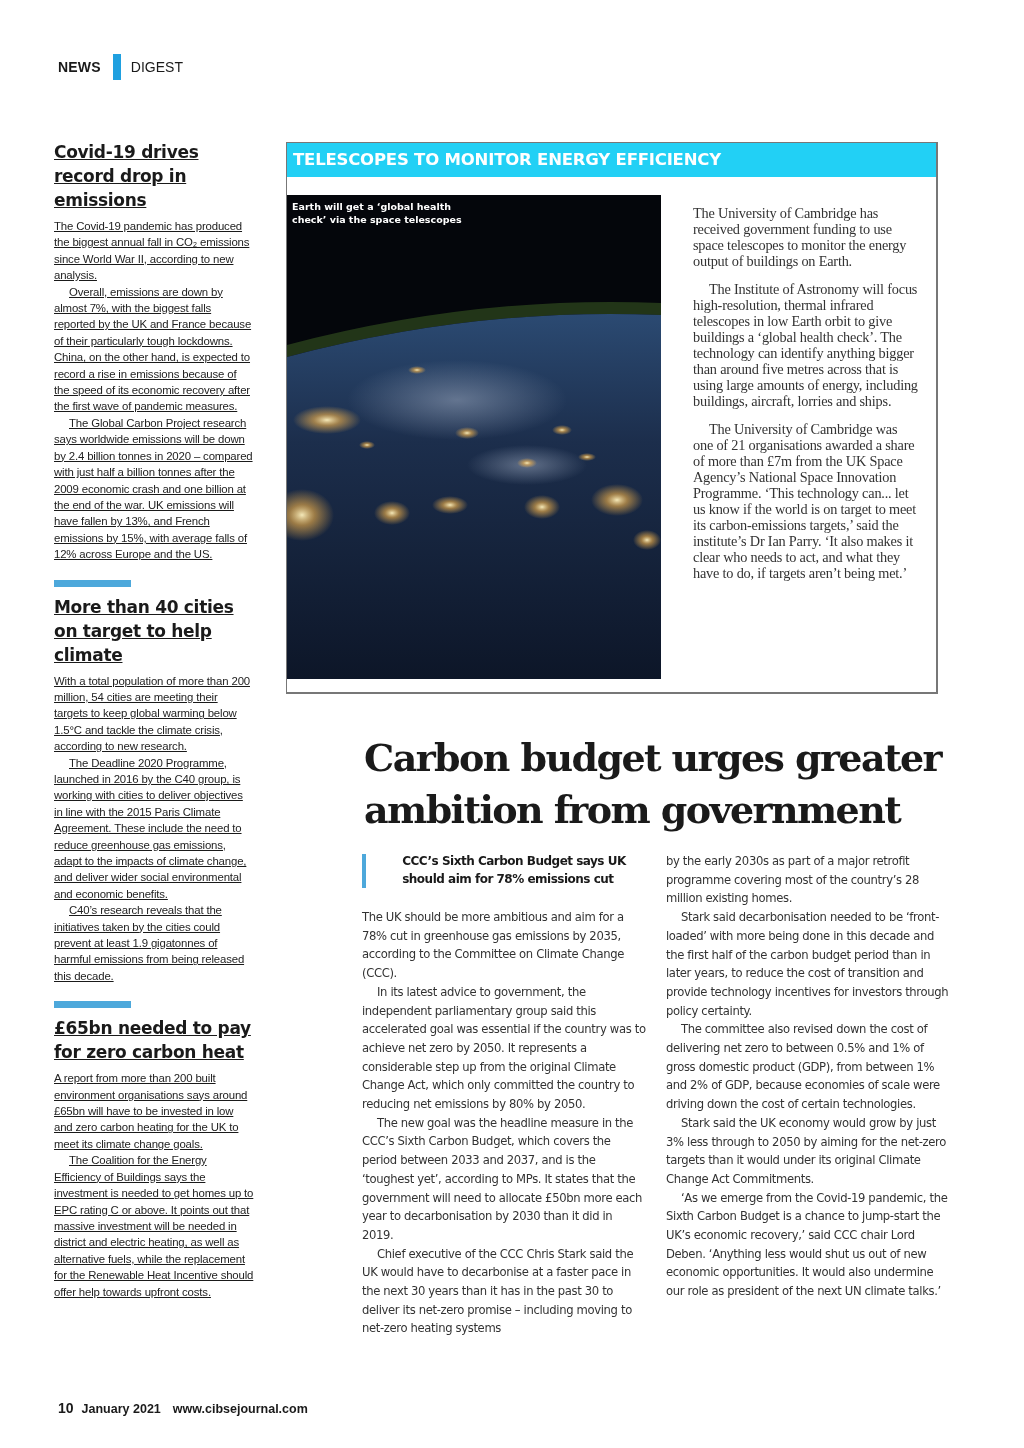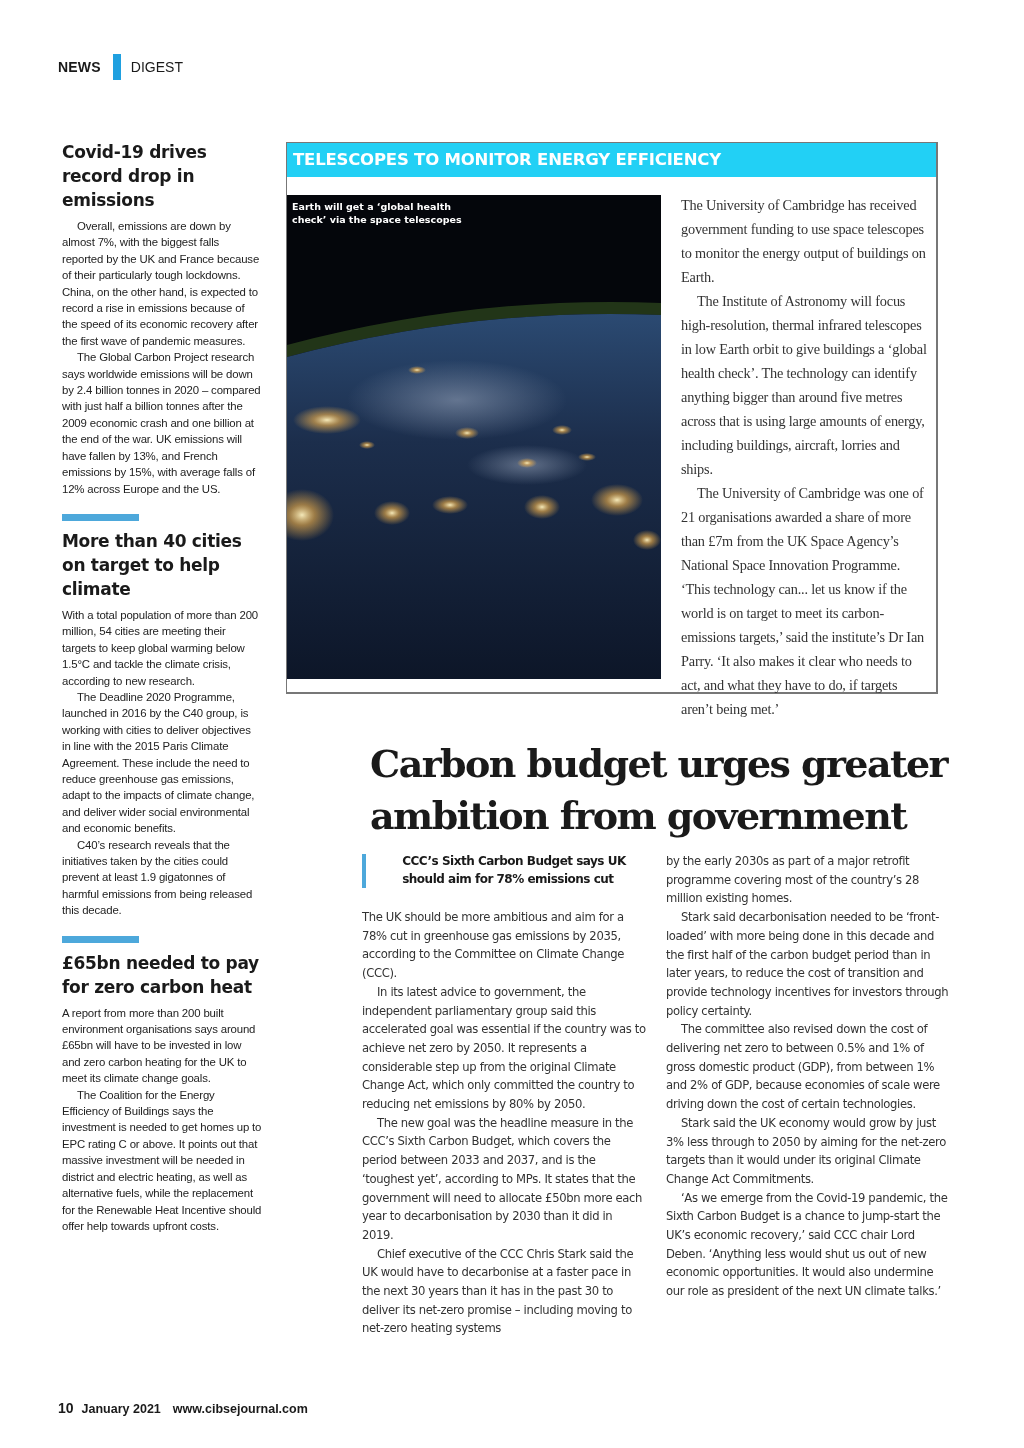--- a/index.html
+++ b/index.html
@@ -6,35 +6,35 @@
   body { width: 1024px; height: 1448px; position: relative; overflow: hidden; color: #1a1a1a; font-family: "Liberation Sans", sans-serif; }
   .abs { position: absolute; }
 
   
   #hdr { left: 58px; top: 55px; height: 24px; display: flex; align-items: center; }
   #hdr .news { font-weight: bold; font-size: 14px; letter-spacing: 0.2px; color: #1a1a1a; }
   #hdr .bar { width: 8px; height: 26px; background: #1fa0e0; margin: 0 10px 0 12px; }
   #hdr .digest { font-size: 14px; color: #1a1a1a; }
 
   
-  #leftcol { left: 62px; top: 140px; width: 200px; }
+  #leftcol { left: 54px; top: 140px; width: 200px; text-decoration: underline; }
   .side-title { font-family: "DejaVu Sans", sans-serif; font-size: 17px; line-height: 24px; color: #1a1a1a; margin: 0 0 6px 0; letter-spacing: -0.3px; }
   .side-body p { margin: 0; font-family: "Liberation Sans", sans-serif; font-size: 11.4px; line-height: 16.4px; color: #222; letter-spacing: -0.15px; }
   .side-body p.indent { text-indent: 15px; }
   .side-rule { width: 77px; height: 7px; background: #4da8db; margin: 17px 0 8px 0; }
 
   
   #tbox { left: 286px; top: 142px; width: 652px; height: 552px; border: 1.5px solid #777; border-right-width: 2px; border-bottom-width: 2px; box-sizing: border-box; }
   #tbox .band { position: absolute; left: 0; top: 0; right: 0; height: 34px; background: #22d0f5; }
   #tbox .band span { position: absolute; left: 6px; top: 7px; color: #fff; font-family: "DejaVu Sans", sans-serif; font-weight: bold; font-size: 16.5px; letter-spacing: -0.2px; }
   #photo { position: absolute; left: 0; top: 52px; width: 374px; height: 484px; overflow: hidden; background: #a21caf; }
   #photo svg { position: absolute; left: 0; top: 0; }
   #photo .cap { position: absolute; left: 5px; top: 5px; color: #fff; font-family: "DejaVu Sans", sans-serif; font-weight: bold; font-size: 9.5px; line-height: 13px; width: 180px; }
   #tbody { position: absolute; left: 394px; top: 50px; width: 250px; }
-  #tbody p { margin: 0; font-family: "Liberation Serif", serif; font-size: 14.3px; line-height: 24px; color: #333; letter-spacing: -0.2px; }
+  #tbody p { margin: 12px; font-family: "Liberation Serif", serif; font-size: 14.3px; line-height: 16px; color: #333; letter-spacing: -0.2px; }
   #tbody p.indent { text-indent: 16px; }
 
   
   #headline { left: 362px; top: 730px; width: 580px; font-family: "DejaVu Serif", serif; font-weight: bold; font-size: 38px; line-height: 52px; color: #1a1a1a; letter-spacing: -1.6px; }
   #standfirst { left: 362px; top: 852px; width: 270px; display: flex; gap: 28px; }
   #standfirst .sbar { width: 8px; height: 34px; background: #4da8db; margin-right: 8px; margin-top: 2px; }
   #standfirst .stext { font-family: "DejaVu Sans", sans-serif; font-weight: bold; font-size: 12px; line-height: 18px; color: #1a1a1a; letter-spacing: -0.5px; }
   .maincol p { margin: 0; font-family: "DejaVu Sans", sans-serif; font-size: 11.6px; line-height: 18.7px; color: #333; letter-spacing: -0.35px; }
   .maincol p.indent { text-indent: 15px; }
   #col1 { left: 362px; top: 908px; width: 285px; }
@@ -51,20 +51,21 @@
 <div id="hdr" class="abs">
   <span class="news">NEWS</span>
   <span class="bar"></span>
   <span class="digest">DIGEST</span>
 </div>
 
 <div id="leftcol" class="abs">
   <div>
     <h2 class="side-title">Covid-19 drives record drop in emissions</h2>
     <div class="side-body">
+      <p>The Covid-19 pandemic has produced the biggest annual fall in CO₂ emissions since World War II, according to new analysis.</p>
       <p class="indent">Overall, emissions are down by almost 7%, with the biggest falls reported by the UK and France because of their particularly tough lockdowns. China, on the other hand, is expected to record a rise in emissions because of the speed of its economic recovery after the first wave of pandemic measures.</p>
       <p class="indent">The Global Carbon Project research says worldwide emissions will be down by 2.4 billion tonnes in 2020 – compared with just half a billion tonnes after the 2009 economic crash and one billion at the end of the war. UK emissions will have fallen by 13%, and French emissions by 15%, with average falls of 12% across Europe and the US.</p>
     </div>
   </div>
   <div class="side-rule"></div>
   <div>
     <h2 class="side-title">More than 40 cities on target to help climate</h2>
     <div class="side-body">
       <p>With a total population of more than 200 million, 54 cities are meeting their targets to keep global warming below 1.5°C and tackle the climate crisis, according to new research.</p>
       <p class="indent">The Deadline 2020 Programme, launched in 2016 by the C40 group, is working with cities to deliver objectives in line with the 2015 Paris Climate Agreement. These include the need to reduce greenhouse gas emissions, adapt to the impacts of climate change, and deliver wider social environmental and economic benefits.</p>
@@ -124,21 +125,21 @@
     </svg>
     <div class="cap">Earth will get a ‘global health check’ via the space telescopes</div>
   </div>
   <div id="tbody">
     <p>The University of Cambridge has received government funding to use space telescopes to monitor the energy output of buildings on Earth.</p>
     <p class="indent">The Institute of Astronomy will focus high-resolution, thermal infrared telescopes in low Earth orbit to give buildings a ‘global health check’. The technology can identify anything bigger than around five metres across that is using large amounts of energy, including buildings, aircraft, lorries and ships.</p>
     <p class="indent">The University of Cambridge was one of 21 organisations awarded a share of more than £7m from the UK Space Agency’s National Space Innovation Programme. ‘This technology can... let us know if the world is on target to meet its carbon-emissions targets,’ said the institute’s Dr Ian Parry. ‘It also makes it clear who needs to act, and what they have to do, if targets aren’t being met.’</p>
   </div>
 </div>
 
-<h1 id="headline" class="abs" style="margin:8px;">Carbon budget urges greater ambition from government</h1>
+<h1 id="headline" class="abs" style="margin:2px;">Carbon budget urges greater ambition from government</h1>
 
 <div id="standfirst" class="abs">
   <div class="sbar"></div>
   <div class="stext">CCC’s Sixth Carbon Budget says UK should aim for 78% emissions cut</div>
 </div>
 
 <div id="col1" class="abs maincol">
   <p>The UK should be more ambitious and aim for a 78% cut in greenhouse gas emissions by 2035, according to the Committee on Climate Change (CCC).</p>
   <p class="indent">In its latest advice to government, the independent parliamentary group said this accelerated goal was essential if the country was to achieve net zero by 2050. It represents a considerable step up from the original Climate Change Act, which only committed the country to reducing net emissions by 80% by 2050.</p>
   <p class="indent">The new goal was the headline measure in the CCC’s Sixth Carbon Budget, which covers the period between 2033 and 2037, and is the ‘toughest yet’, according to MPs. It states that the government will need to allocate £50bn more each year to decarbonisation by 2030 than it did in 2019.</p>

